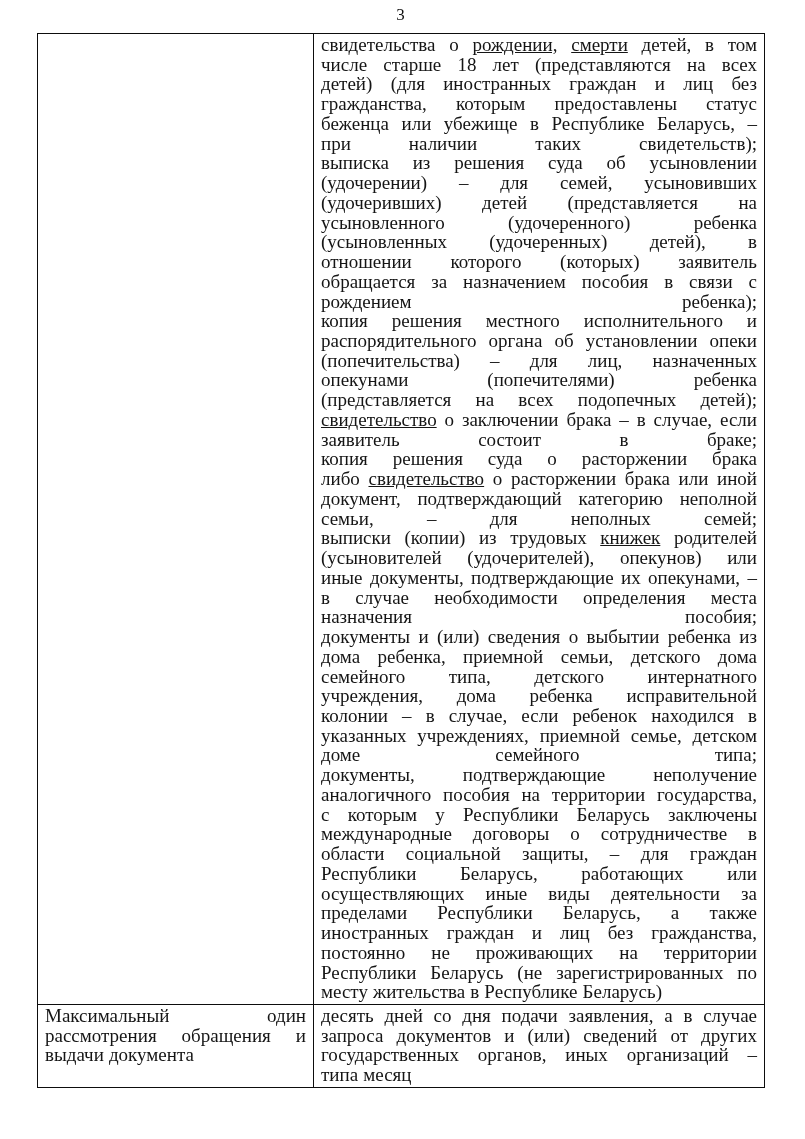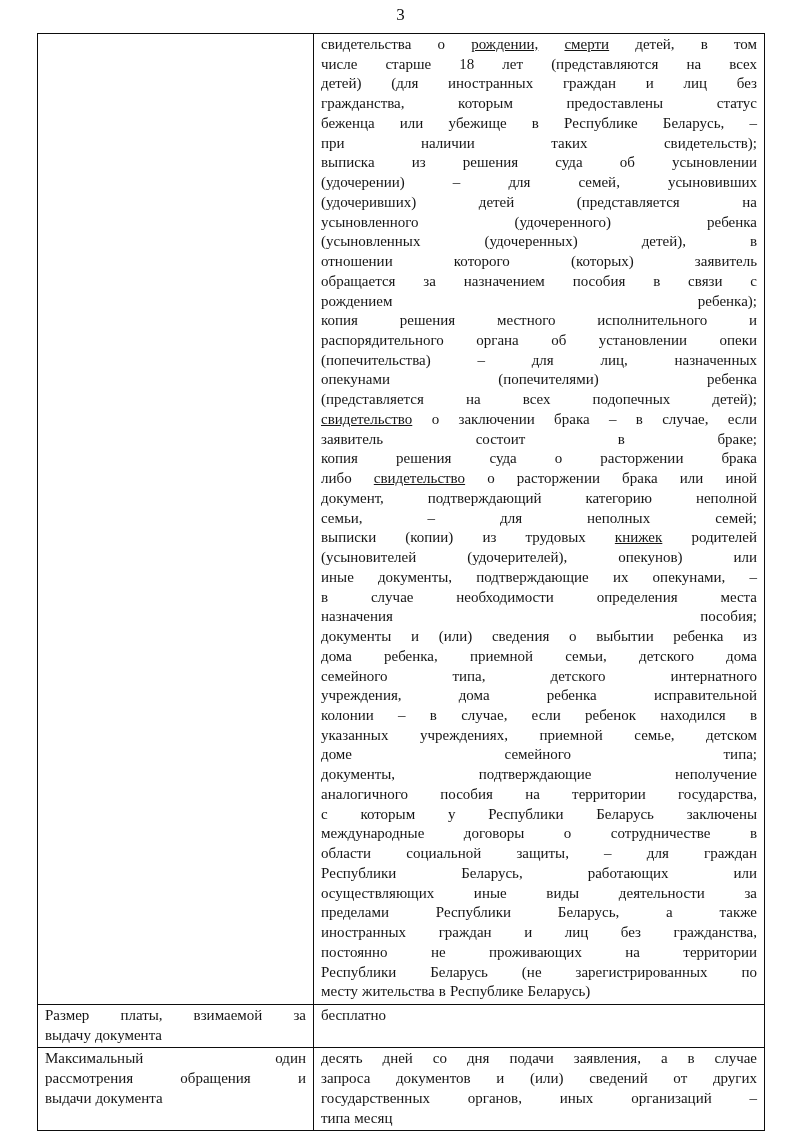--- a/index.html
+++ b/index.html
@@ -33,21 +33,21 @@
     table-layout: fixed;
   }
   table.doc-table td {
     border: 1.5px solid #0d0d0d;
     vertical-align: top;
     padding: 1px 7px 2px 7px;
   }
   col.col-left  { width: 276px; }
   col.col-right { width: 451px; }
   .line {
-    font-size: 15px;
+    font-size: 19px;
     line-height: 19.74px;
     text-align: justify;
     text-align-last: justify;
     word-spacing: 0.02em;
   }
   td .line:last-child {
     text-align-last: left;
   }
   .line u {
     text-decoration: underline;
@@ -114,29 +114,20 @@
           <div class="line">осуществляющих иные виды деятельности за</div>
           <div class="line">пределами Республики Беларусь, а также</div>
           <div class="line">иностранных граждан и лиц без гражданства,</div>
           <div class="line">постоянно не проживающих на территории</div>
           <div class="line">Республики Беларусь (не зарегистрированных по</div>
           <div class="line">месту жительства в Республике Беларусь)</div>
         </td>
       </tr>
       <tr>
         <td>
-          <div class="line">Размер платы, взимаемой за</div>
-          <div class="line">выдачу документа</div>
-        </td>
-        <td>
-          <div class="line">бесплатно</div>
-        </td>
-      </tr>
-      <tr>
-        <td>
           <div class="line">Максимальный один</div>
           <div class="line">рассмотрения обращения и</div>
           <div class="line">выдачи документа</div>
         </td>
         <td>
           <div class="line">десять дней со дня подачи заявления, а в случае</div>
           <div class="line">запроса документов и (или) сведений от других</div>
           <div class="line">государственных органов, иных организаций –</div>
           <div class="line">типа месяц</div>
         </td>

